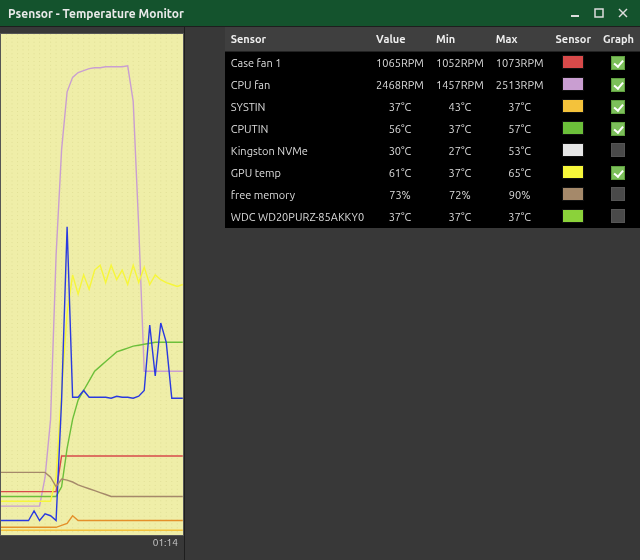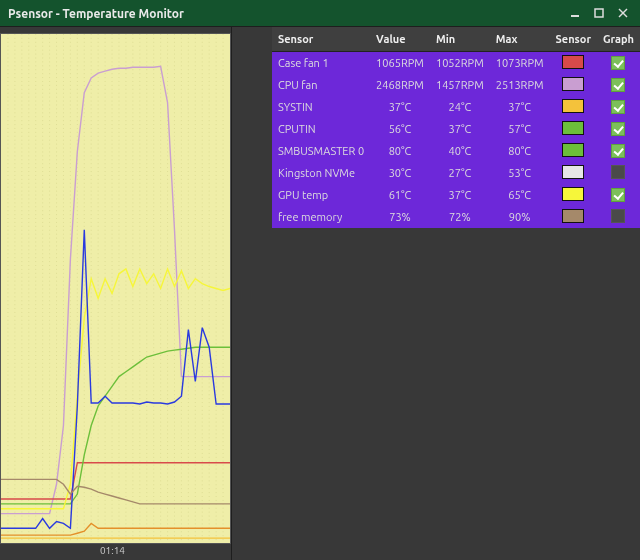--- a/index.html
+++ b/index.html
@@ -51,25 +51,25 @@
   .plot {
     flex: 1;
     background: #efeea8; 
     position: relative;
     overflow: hidden;
     margin: 6px 0 0 0;
     border: 1px solid #555;
   }
   .plot svg { width: 100%; height: 100%; display: block; }
   .time-axis {
-    height: 16px;
+    height: 24px;
     background: #383838;
     color: #cfcfcf;
     font-size: 10px;
-    text-align: center;
+    text-align: right;
     padding: 1px 6px 0 0;
   }
 
   .table-pane { flex: 1; display: flex; flex-direction: column; margin-left: 40px; }
   table {
     width: 100%;
     border-collapse: collapse;
     font-size: 11px;
   }
   thead th {
@@ -79,21 +79,21 @@
     text-align: left;
     padding: 6px 6px;
     border-bottom: 1px solid #222;
     white-space: nowrap;
   }
   tbody td {
     padding: 3px 6px;
     color: #ddd;
     white-space: nowrap;
   }
-  tbody tr { background: #6d28d9; }
+  tbody tr { background: #000000; }
   .color-swatch {
     width: 22px; height: 14px;
     border: 1px solid #111;
     display: inline-block;
   }
   .chk {
     width: 14px; height: 14px;
     border: 1px solid #555;
     background: #4a4a4a;
     display: inline-flex;
@@ -214,38 +214,30 @@
             <td>CPU fan</td>
             <td class="num">2468RPM</td>
             <td class="num">1457RPM</td>
             <td class="num">2513RPM</td>
             <td class="center"><span class="color-swatch" style="background:#c99ed1"></span></td>
             <td class="center"><span class="chk checked"></span></td>
           </tr>
           <tr>
             <td>SYSTIN</td>
             <td class="num">37°C</td>
-            <td class="num">24°C</td>
+            <td class="num">43°C</td>
             <td class="num">37°C</td>
             <td class="center"><span class="color-swatch" style="background:#f4c23b"></span></td>
             <td class="center"><span class="chk checked"></span></td>
           </tr>
           <tr>
             <td>CPUTIN</td>
             <td class="num">56°C</td>
             <td class="num">37°C</td>
             <td class="num">57°C</td>
-            <td class="center"><span class="color-swatch" style="background:#6cbf3a"></span></td>
-            <td class="center"><span class="chk checked"></span></td>
-          </tr>
-          <tr>
-            <td>SMBUSMASTER 0</td>
-            <td class="num">80°C</td>
-            <td class="num">40°C</td>
-            <td class="num">80°C</td>
             <td class="center"><span class="color-swatch" style="background:#6cbf3a"></span></td>
             <td class="center"><span class="chk checked"></span></td>
           </tr>
           <tr>
             <td>Kingston NVMe</td>
             <td class="num">30°C</td>
             <td class="num">27°C</td>
             <td class="num">53°C</td>
             <td class="center"><span class="color-swatch" style="background:#e6e6e6"></span></td>
             <td class="center"><span class="chk"></span></td>
@@ -259,16 +251,24 @@
             <td class="center"><span class="chk checked"></span></td>
           </tr>
           <tr>
             <td>free memory</td>
             <td class="num">73%</td>
             <td class="num">72%</td>
             <td class="num">90%</td>
             <td class="center"><span class="color-swatch" style="background:#a5896a"></span></td>
             <td class="center"><span class="chk"></span></td>
           </tr>
+          <tr>
+            <td>WDC WD20PURZ-85AKKY0</td>
+            <td class="num">37°C</td>
+            <td class="num">37°C</td>
+            <td class="num">37°C</td>
+            <td class="center"><span class="color-swatch" style="background:#8bd23a"></span></td>
+            <td class="center"><span class="chk"></span></td>
+          </tr>
         </tbody>
     </table>
   </div>
 </div>
 
 </body></html>

